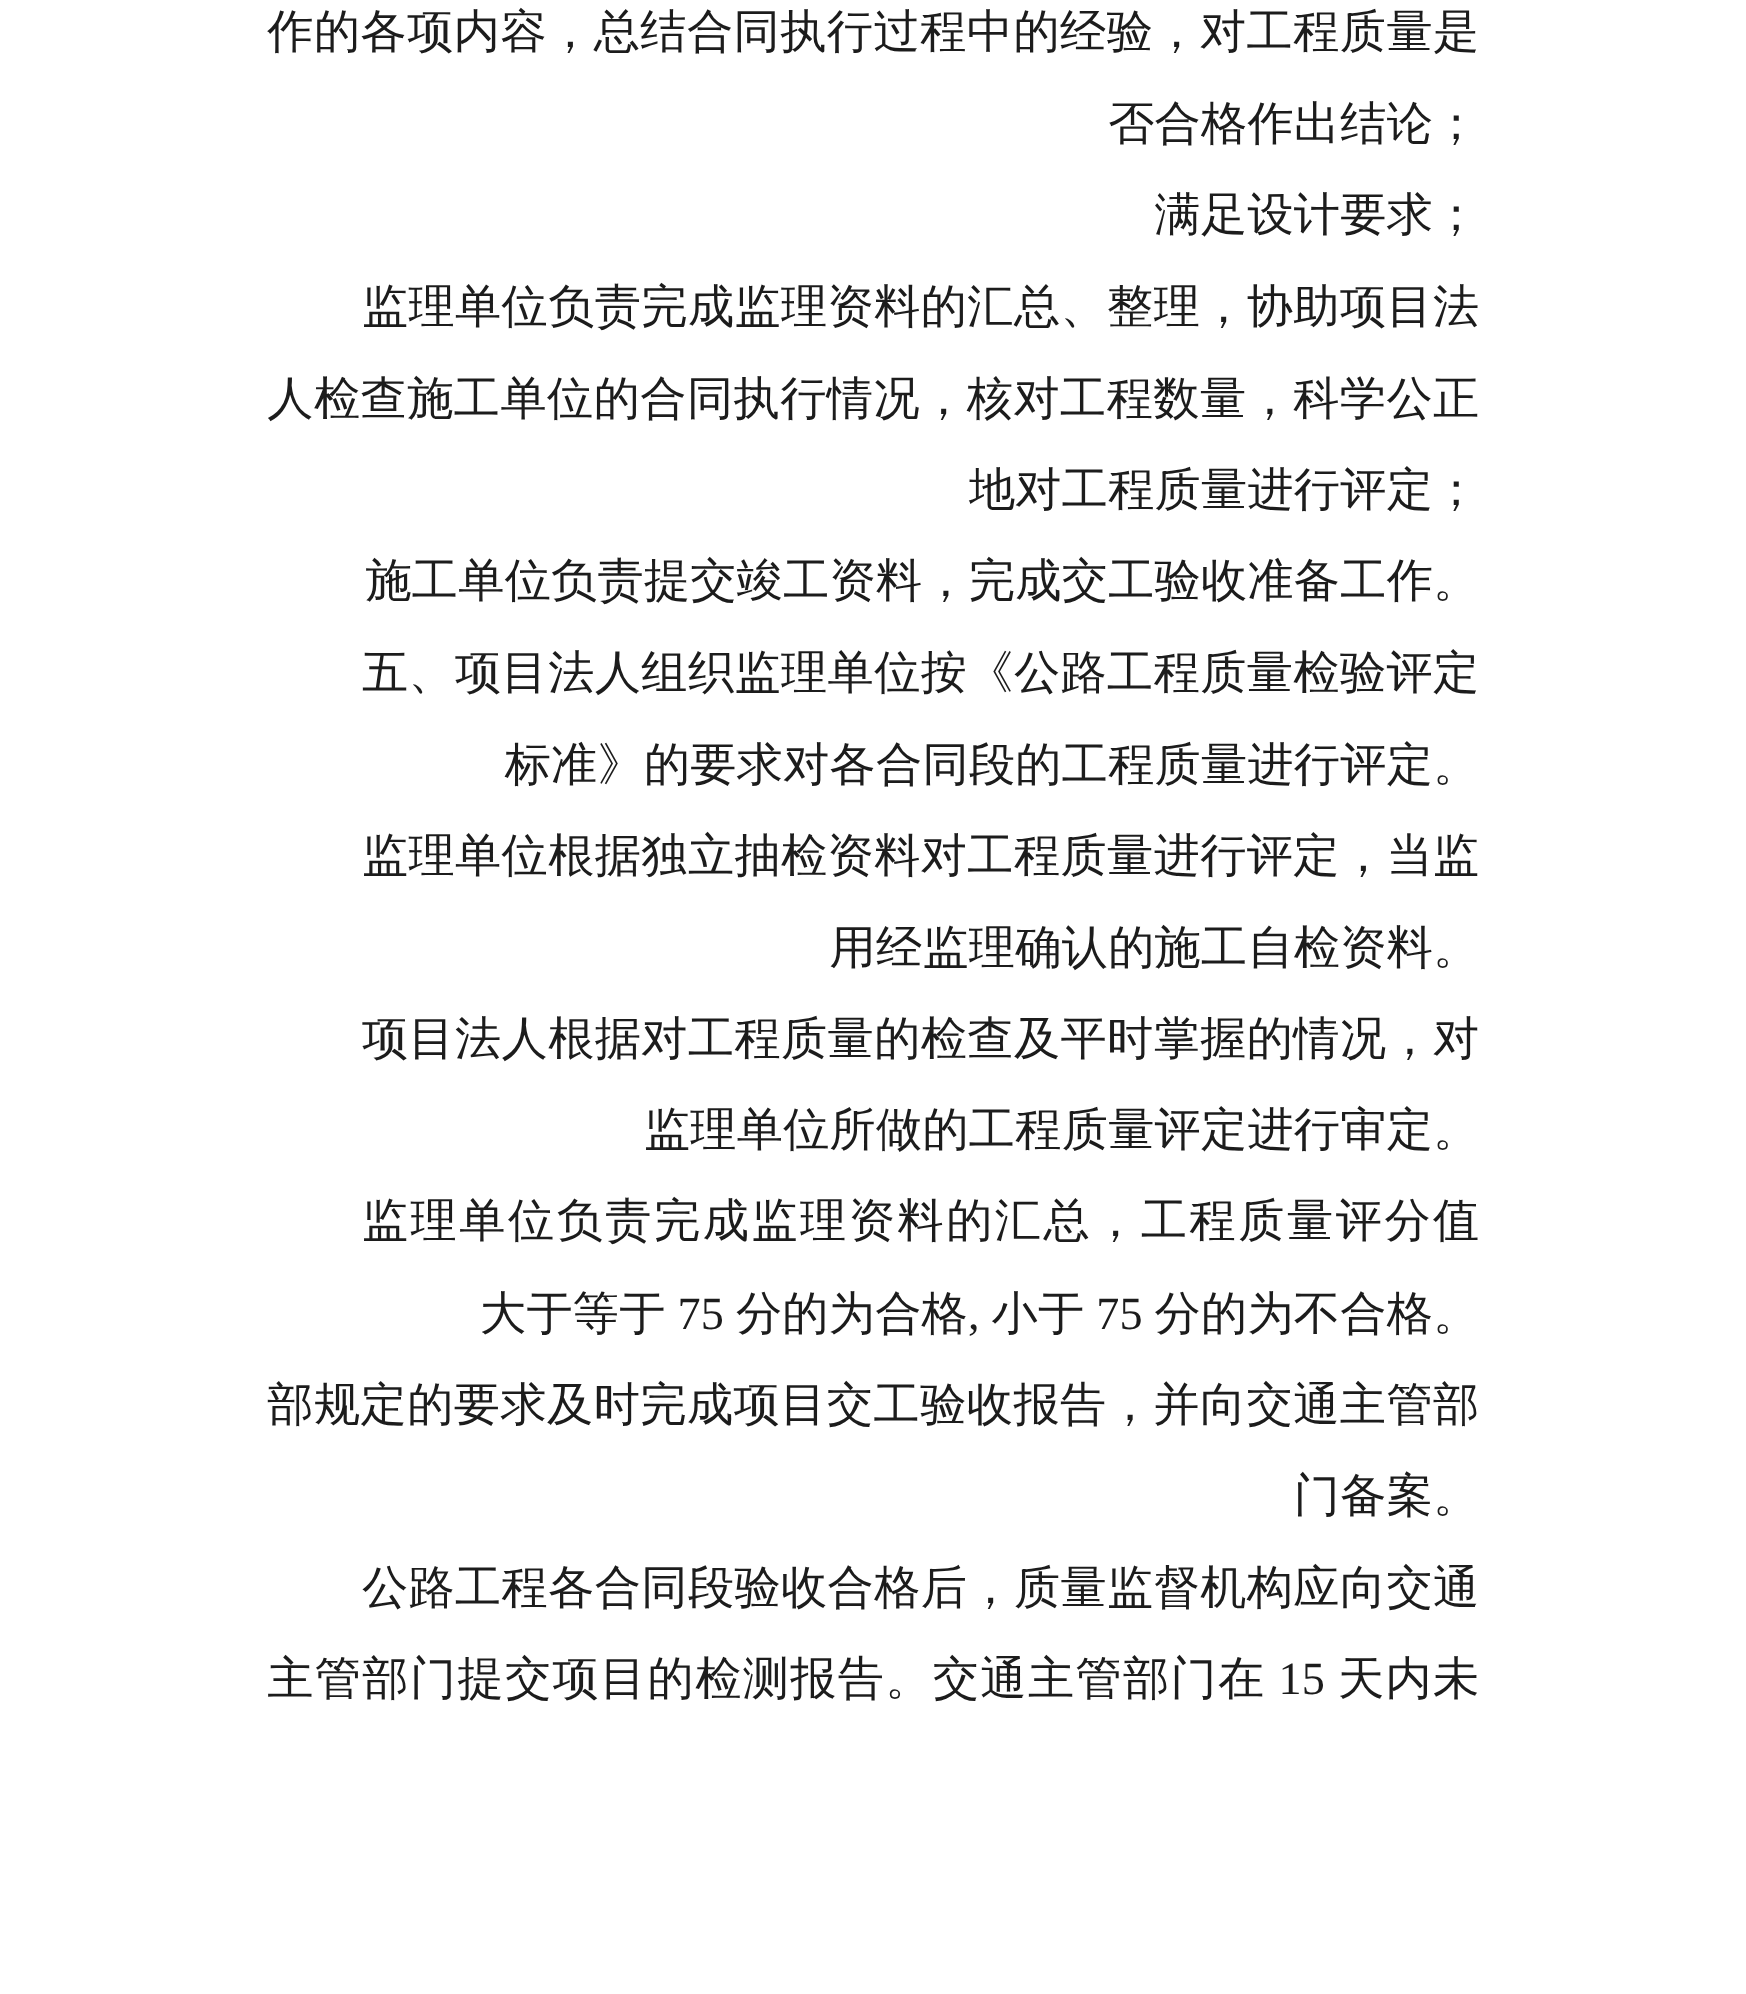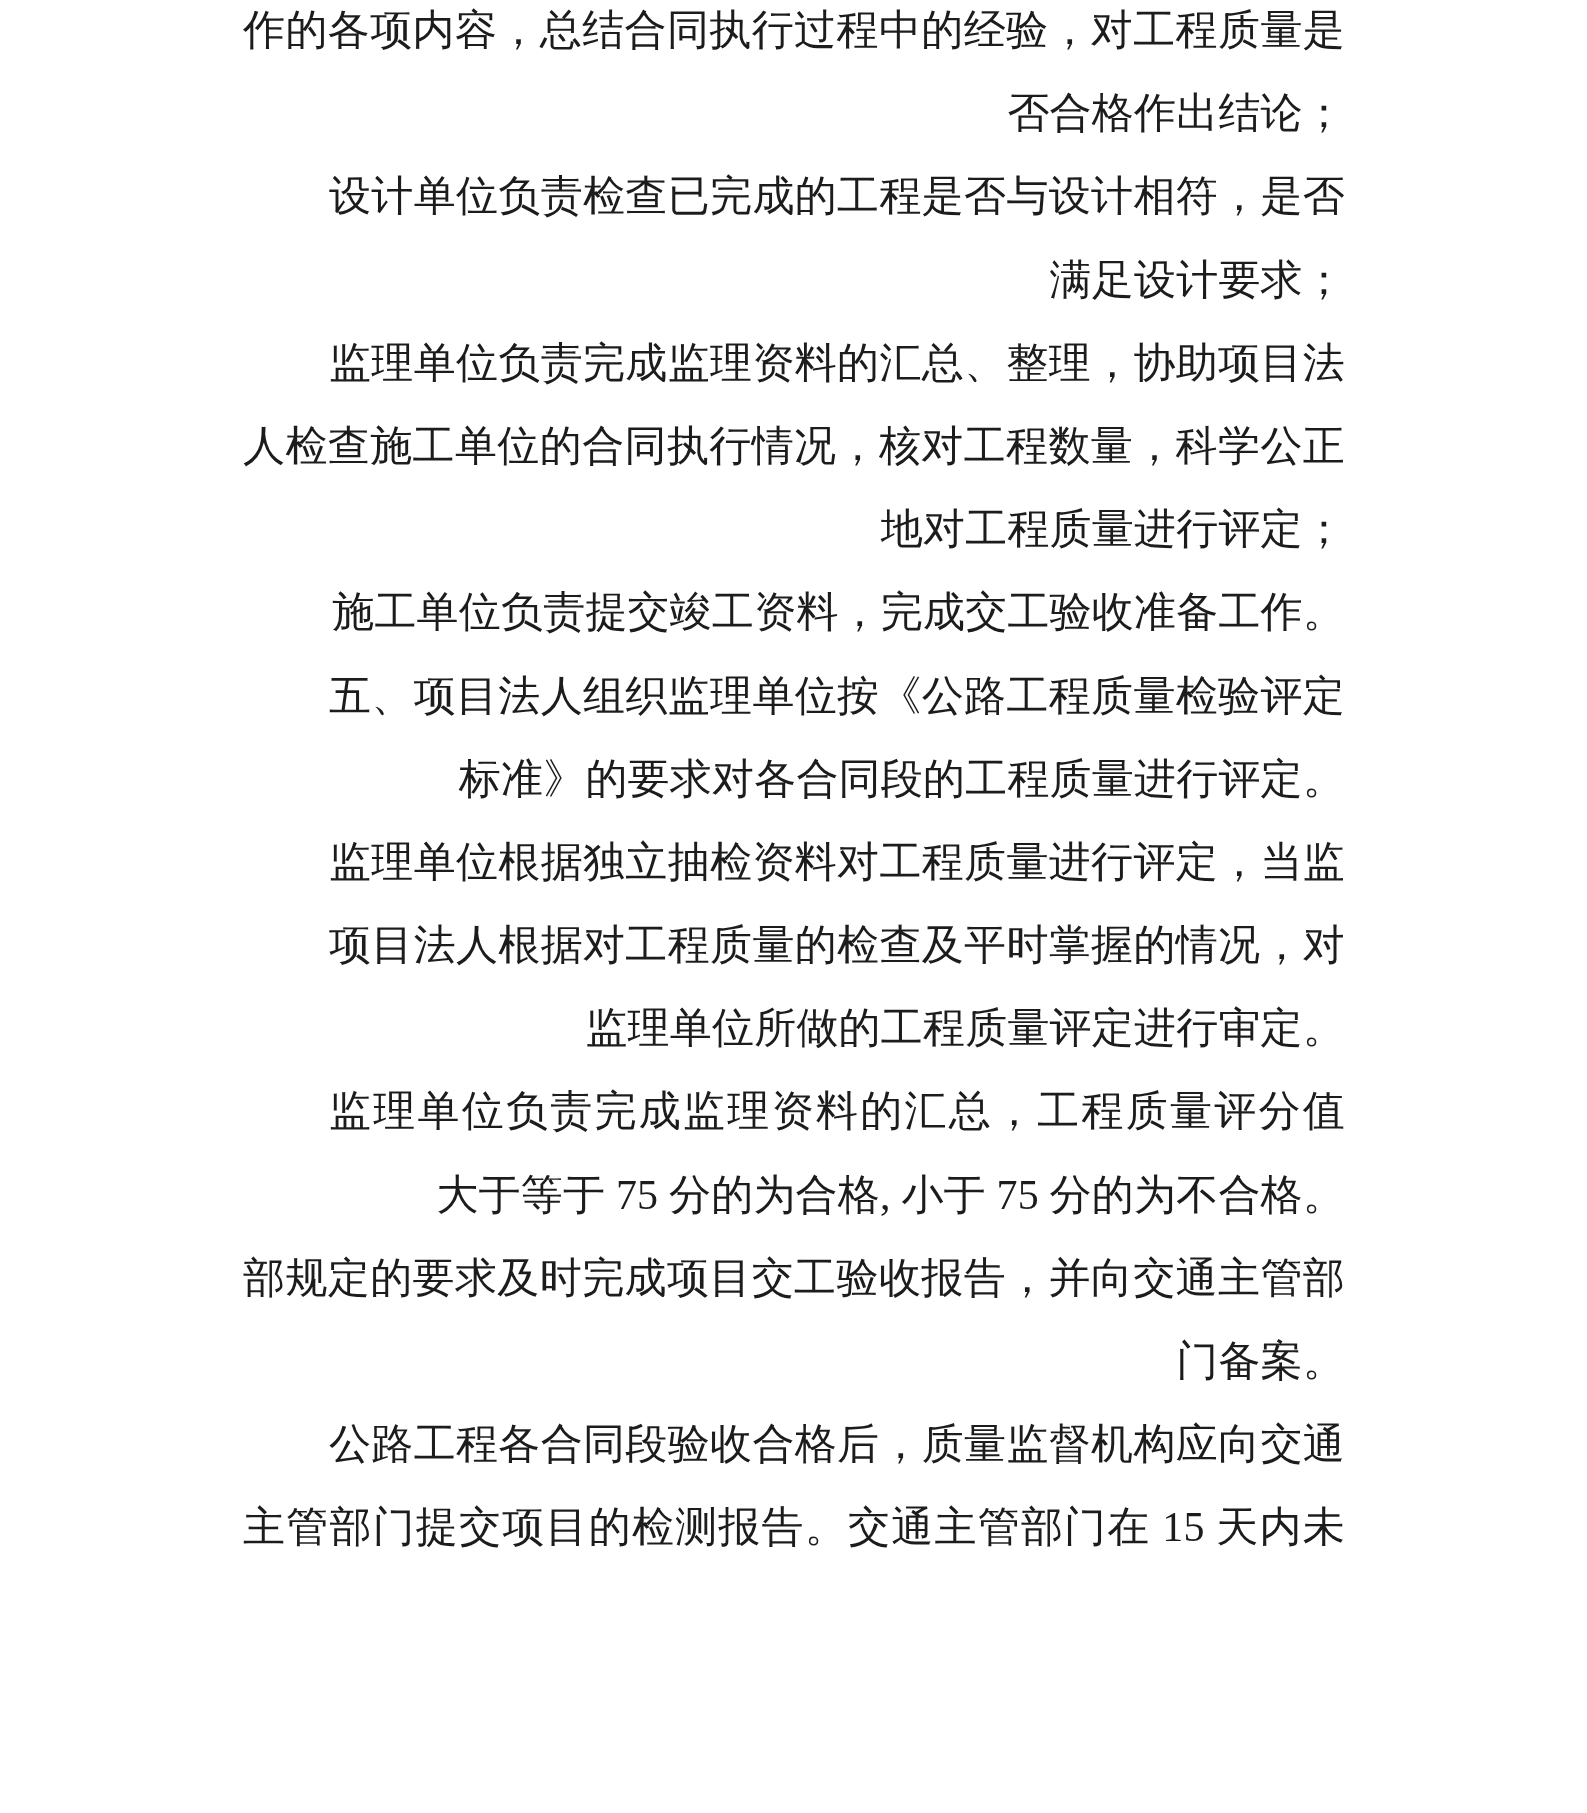--- a/index.html
+++ b/index.html
@@ -37,29 +37,29 @@
     text-indent: 86px;
   }
 </style>
 </head>
 <body>
 
 <div class="page">
   <div class="text-block">
     <div class="line j">作的各项内容，总结合同执行过程中的经验，对工程质量是</div>
     <div class="line">否合格作出结论；</div>
-    <div class="line i j">设计单位负责检查已完成的工程是否与设计相符，是否</div>
     <div class="line">满足设计要求；</div>
     <div class="line i j">监理单位负责完成监理资料的汇总、整理，协助项目法</div>
     <div class="line j">人检查施工单位的合同执行情况，核对工程数量，科学公正</div>
     <div class="line">地对工程质量进行评定；</div>
     <div class="line i">施工单位负责提交竣工资料，完成交工验收准备工作。</div>
     <div class="line i j">五、项目法人组织监理单位按《公路工程质量检验评定</div>
     <div class="line">标准》的要求对各合同段的工程质量进行评定。</div>
     <div class="line i j">监理单位根据独立抽检资料对工程质量进行评定，当监</div>
+    <div class="line">用经监理确认的施工自检资料。</div>
     <div class="line i j">项目法人根据对工程质量的检查及平时掌握的情况，对</div>
     <div class="line">监理单位所做的工程质量评定进行审定。</div>
     <div class="line i j">监理单位负责完成监理资料的汇总，工程质量评分值</div>
     <div class="line">大于等于 75 分的为合格, 小于 75 分的为不合格。</div>
     <div class="line j">部规定的要求及时完成项目交工验收报告，并向交通主管部</div>
     <div class="line">门备案。</div>
     <div class="line i j">公路工程各合同段验收合格后，质量监督机构应向交通</div>
     <div class="line j">主管部门提交项目的检测报告。交通主管部门在 15 天内未</div>
   </div>
 </div>

